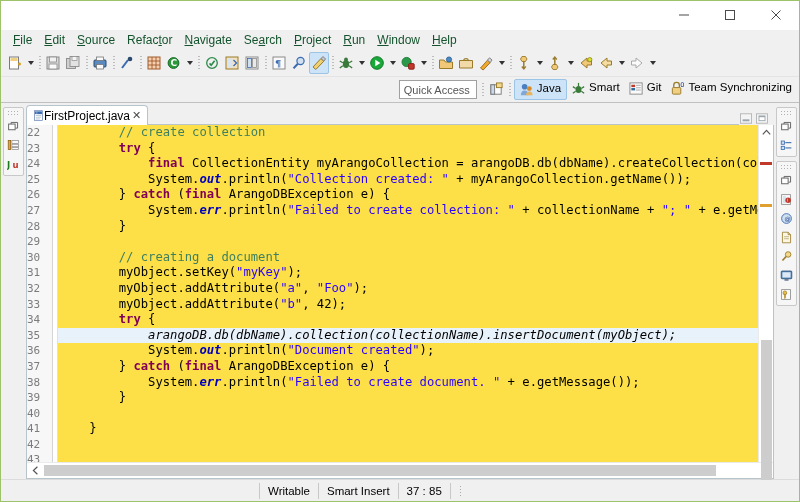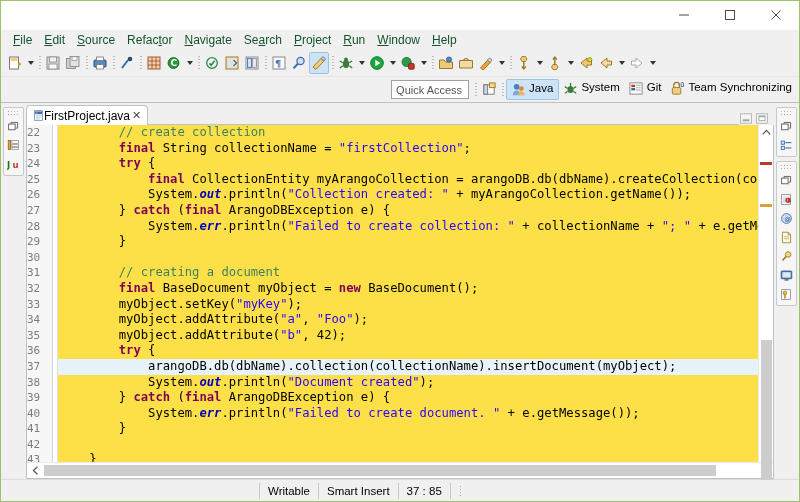--- a/index.html
+++ b/index.html
@@ -197,21 +197,21 @@
     background: #fde047;
   }
   .codeline {
     height: 15.6px; line-height: 15.6px;
     font-family: "DejaVu Sans Mono", monospace;
     font-size: 12.2px;
     white-space: pre;
     color: #000;
     padding-left: 2px;
   }
-  .codeline.cur { background: #e8f2fb; }
+  .codeline.cur { background: #e8f2fb; font-style: italic; }
 
   
   .kw { color: #7f0055; font-weight: bold; }
   .str { color: #2a00ff; }
   .cmt { color: #3f7f5f; }
   .fld { color: #0000c0; font-style: italic; font-weight: bold; }
   .pln { color: #000; }
 
   .vscroll {
     width: 15px; min-width: 15px;
@@ -498,21 +498,21 @@
     </div>
     <div class="persp-item">
       <svg width="15" height="15" viewBox="0 0 16 16">
         <ellipse cx="8" cy="9" rx="3.2" ry="3.8" fill="#3a7a3a"></ellipse>
         <line x1="8" y1="2" x2="8" y2="6" stroke="#3a7a3a" stroke-width="1.3"></line>
         <line x1="2" y1="6" x2="5" y2="8" stroke="#3a7a3a" stroke-width="1.3"></line>
         <line x1="14" y1="6" x2="11" y2="8" stroke="#3a7a3a" stroke-width="1.3"></line>
         <line x1="2" y1="13" x2="5" y2="11" stroke="#3a7a3a" stroke-width="1.3"></line>
         <line x1="14" y1="13" x2="11" y2="11" stroke="#3a7a3a" stroke-width="1.3"></line>
       </svg>
-      <span>System</span>
+      <span>Smart</span>
     </div>
     <div class="persp-item">
       <svg width="15" height="15" viewBox="0 0 16 16">
         <rect x="1" y="2" width="13" height="12" fill="#fafafa" stroke="#8a8a8a" stroke-width="1"></rect>
         <rect x="2.5" y="4" width="4" height="2.5" fill="#c0392b"></rect>
         <rect x="2.5" y="7.5" width="4" height="2.5" fill="#2c6aa0"></rect>
         <rect x="7.5" y="4" width="5" height="1.3" fill="#bbb"></rect>
         <rect x="7.5" y="6.5" width="5" height="1.3" fill="#bbb"></rect>
         <rect x="7.5" y="9" width="5" height="1.3" fill="#bbb"></rect>
       </svg>
@@ -611,30 +611,28 @@
               <div class="gutterline">38</div>
               <div class="gutterline">39</div>
               <div class="gutterline">40</div>
               <div class="gutterline">41</div>
               <div class="gutterline">42</div>
               <div class="gutterline">43</div>
             </div>
           <div class="annotcol"></div>
           <div class="codecol" id="codecol">
               <div class="codeline"><span class="pln">        </span><span class="cmt">// create collection</span></div>
-              <div class="codeline"><span class="pln">        </span><span class="kw">final</span><span class="pln"> String collectionName = </span><span class="str">"firstCollection"</span><span class="pln">;</span></div>
               <div class="codeline"><span class="pln">        </span><span class="kw">try</span><span class="pln"> {</span></div>
               <div class="codeline"><span class="pln">            </span><span class="kw">final</span><span class="pln"> CollectionEntity myArangoCollection = arangoDB.db(dbName).createCollection(collectionNa</span></div>
               <div class="codeline"><span class="pln">            System.</span><span class="fld">out</span><span class="pln">.println(</span><span class="str">"Collection created: "</span><span class="pln"> + myArangoCollection.getName());</span></div>
               <div class="codeline"><span class="pln">        } </span><span class="kw">catch</span><span class="pln"> (</span><span class="kw">final</span><span class="pln"> ArangoDBException e) {</span></div>
               <div class="codeline"><span class="pln">            System.</span><span class="fld">err</span><span class="pln">.println(</span><span class="str">"Failed to create collection: "</span><span class="pln"> + collectionName + </span><span class="str">"; "</span><span class="pln"> + e.getMessage());</span></div>
               <div class="codeline"><span class="pln">        }</span></div>
               <div class="codeline">&nbsp;</div>
               <div class="codeline"><span class="pln">        </span><span class="cmt">// creating a document</span></div>
-              <div class="codeline"><span class="pln">        </span><span class="kw">final</span><span class="pln"> BaseDocument myObject = </span><span class="kw">new</span><span class="pln"> BaseDocument();</span></div>
               <div class="codeline"><span class="pln">        myObject.setKey(</span><span class="str">"myKey"</span><span class="pln">);</span></div>
               <div class="codeline"><span class="pln">        myObject.addAttribute(</span><span class="str">"a"</span><span class="pln">, </span><span class="str">"Foo"</span><span class="pln">);</span></div>
               <div class="codeline"><span class="pln">        myObject.addAttribute(</span><span class="str">"b"</span><span class="pln">, 42);</span></div>
               <div class="codeline"><span class="pln">        </span><span class="kw">try</span><span class="pln"> {</span></div>
               <div class="codeline cur"><span class="pln">            arangoDB.db(dbName).collection(collectionName).insertDocument(myObject);</span></div>
               <div class="codeline"><span class="pln">            System.</span><span class="fld">out</span><span class="pln">.println(</span><span class="str">"Document created"</span><span class="pln">);</span></div>
               <div class="codeline"><span class="pln">        } </span><span class="kw">catch</span><span class="pln"> (</span><span class="kw">final</span><span class="pln"> ArangoDBException e) {</span></div>
               <div class="codeline"><span class="pln">            System.</span><span class="fld">err</span><span class="pln">.println(</span><span class="str">"Failed to create document. "</span><span class="pln"> + e.getMessage());</span></div>
               <div class="codeline"><span class="pln">        }</span></div>
               <div class="codeline">&nbsp;</div>

